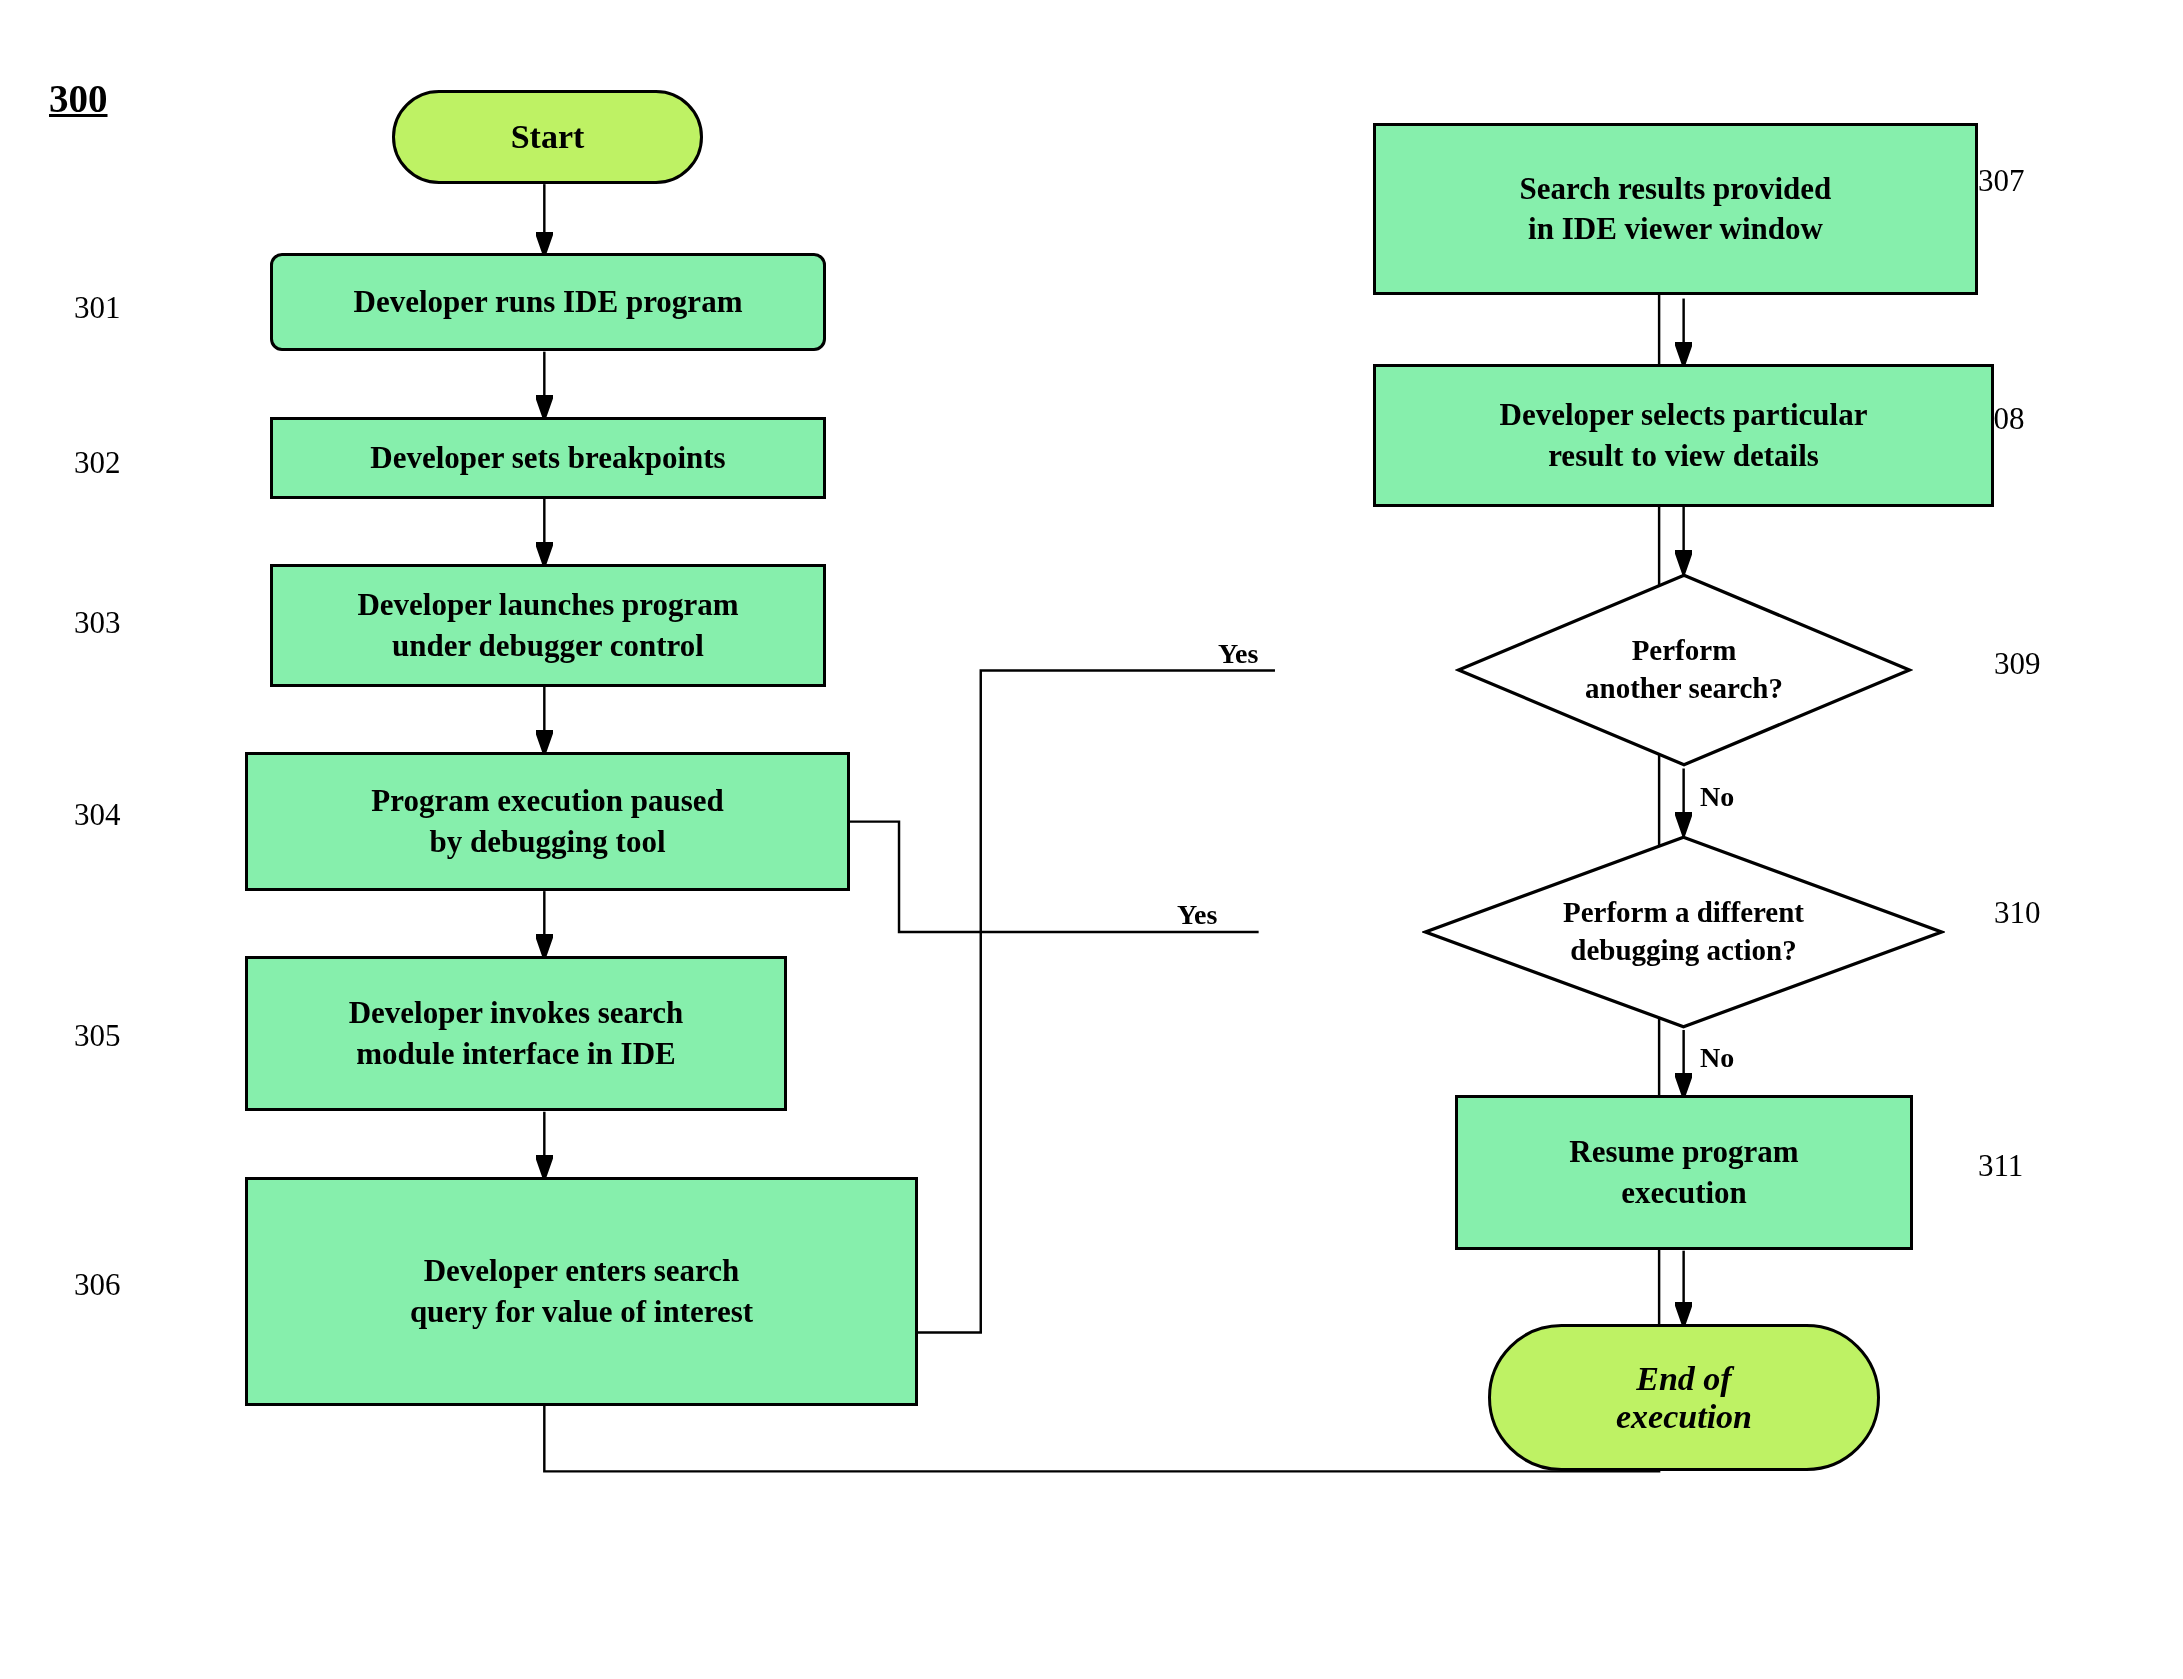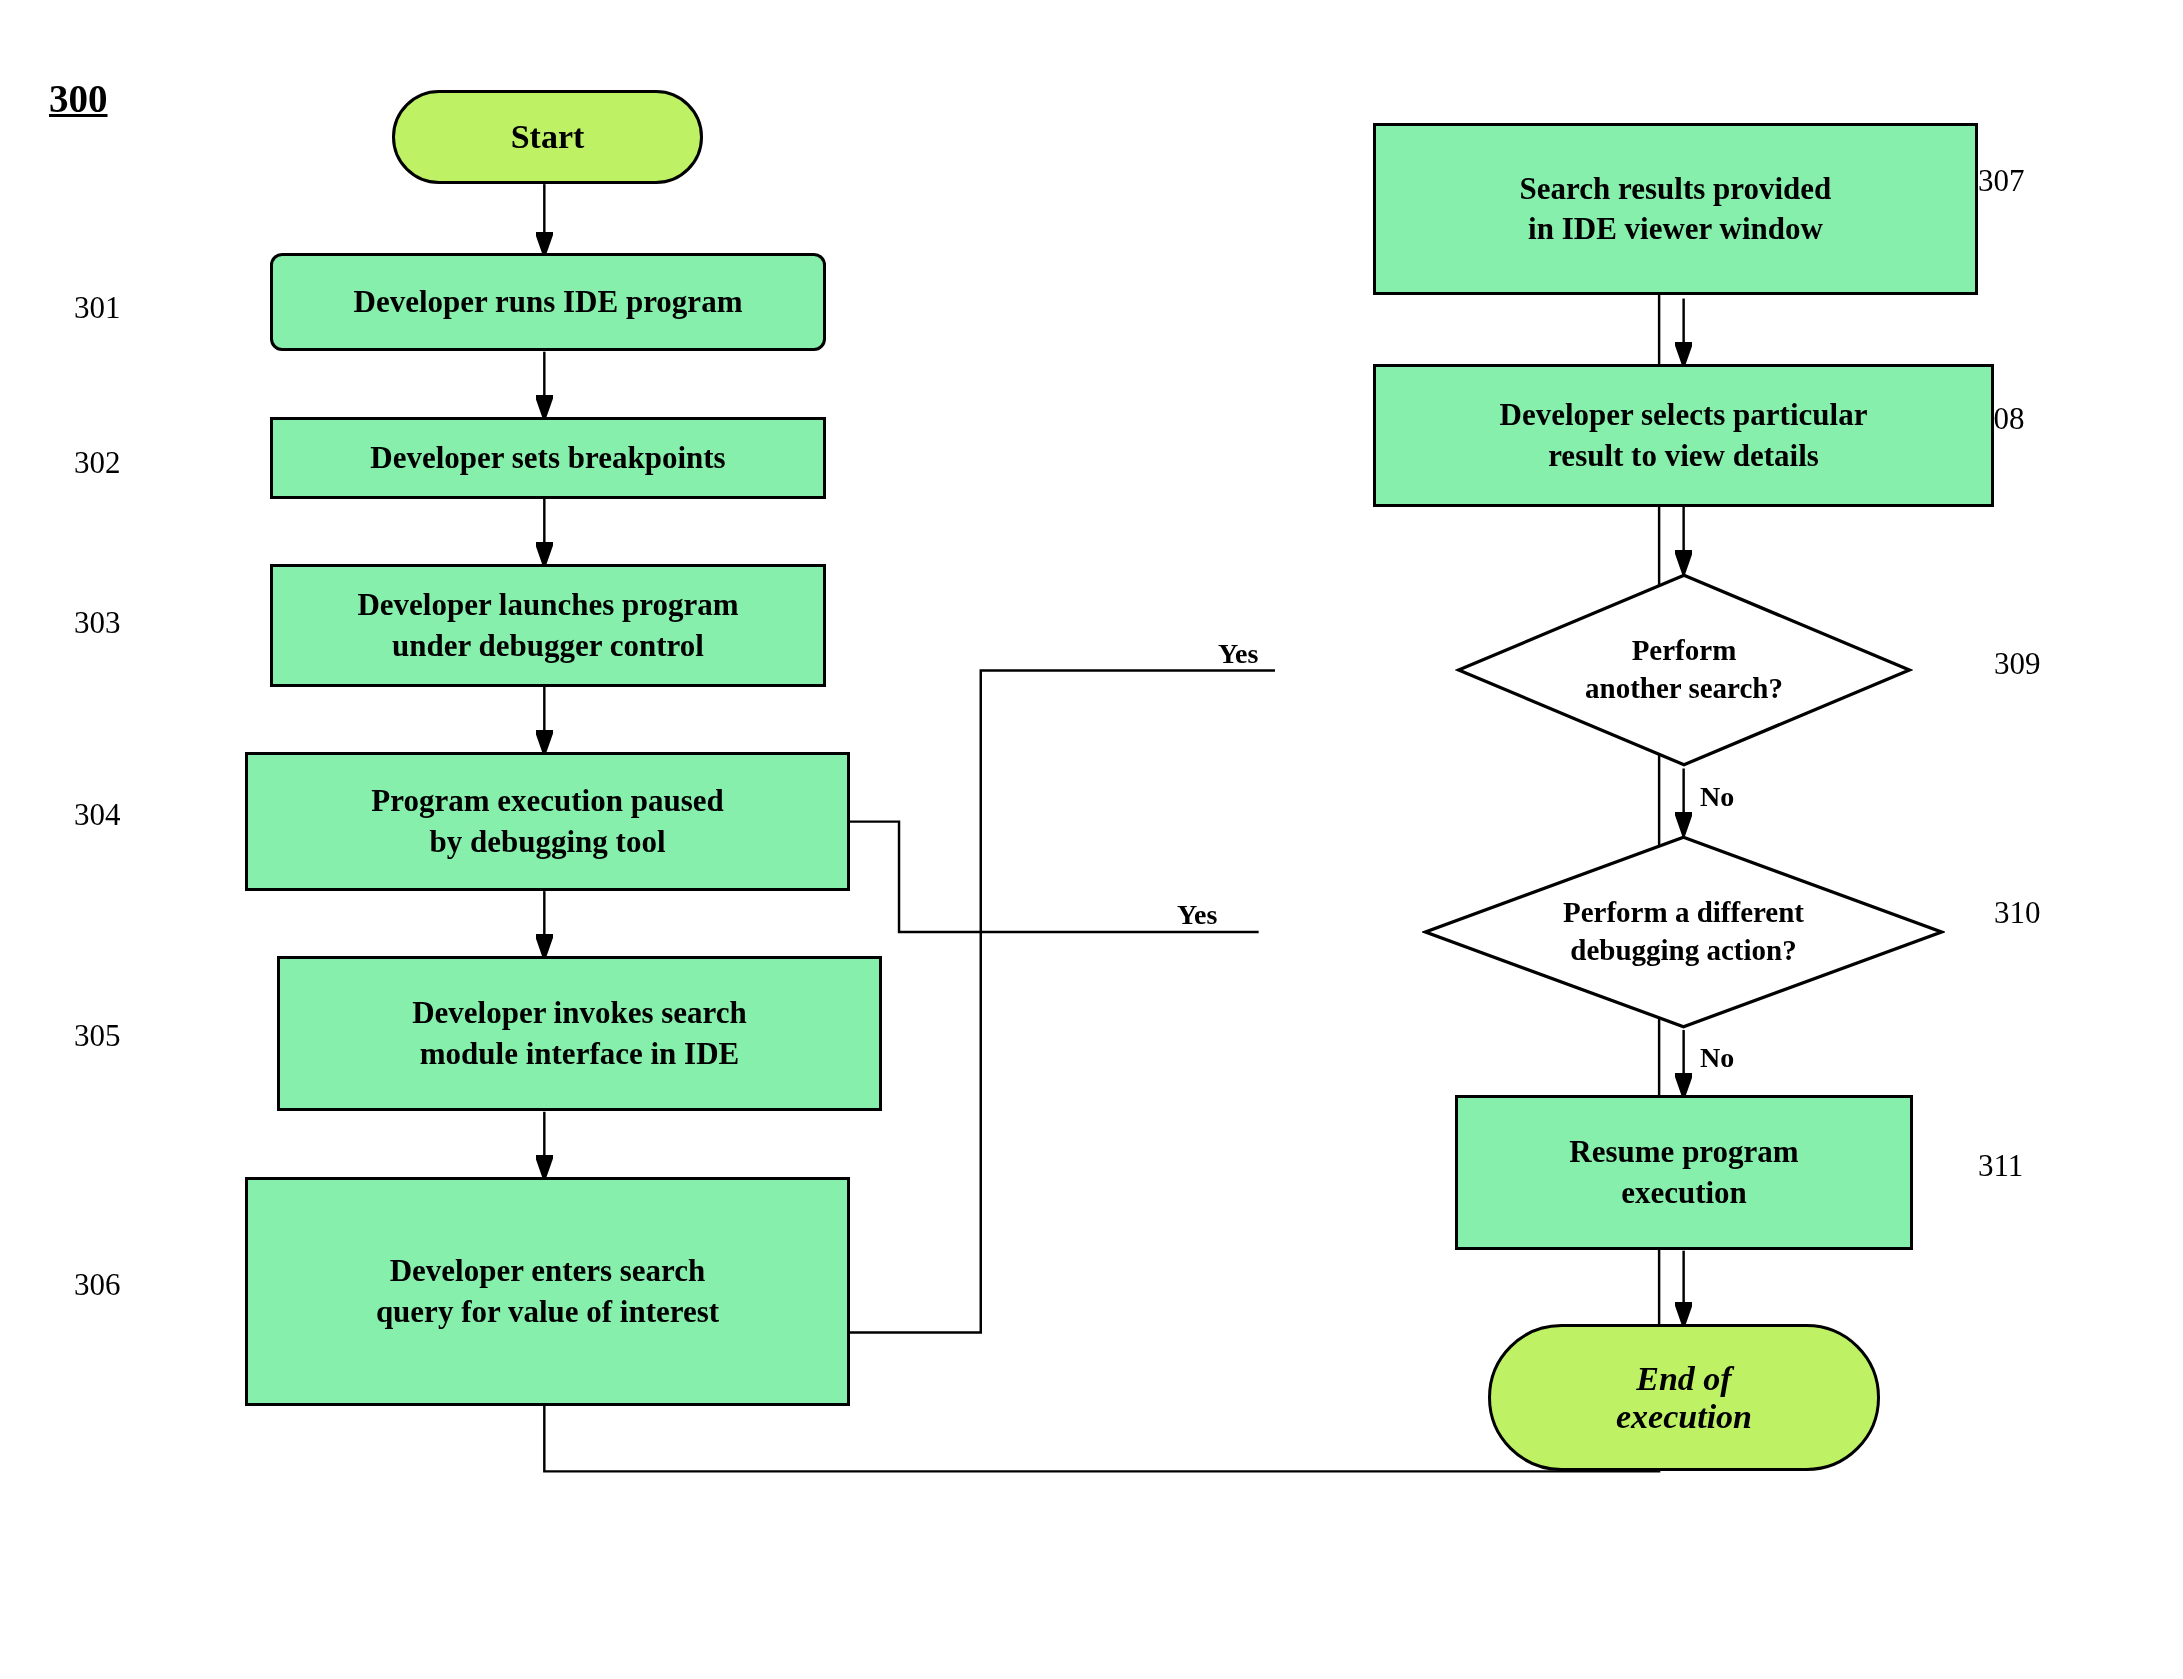--- a/index.html
+++ b/index.html
@@ -150,26 +150,26 @@
   <div class="node rect-node" style="left:270px; top:564px; width:556px; height:123px;">
     <span>Developer launches program<br>under debugger control</span>
   </div>
 
   <div class="side-label" style="left:74px; top:797px;">304</div>
   <div class="node rect-node" style="left:245px; top:752px; width:605px; height:139px;">
     <span>Program execution paused<br>by debugging tool</span>
   </div>
 
   <div class="side-label" style="left:74px; top:1018px;">305</div>
-  <div class="node rect-node" style="left:245px; top:956px; width:605px; height:155px;margin-left:32px;">
+  <div class="node rect-node" style="left:245px; top:956px; width:542px; height:155px;">
     <span>Developer invokes search<br>module interface in IDE</span>
   </div>
 
   <div class="side-label" style="left:74px; top:1267px;">306</div>
-  <div class="node rect-node" style="left:245px; top:1177px; width:605px; height:229px;">
+  <div class="node rect-node" style="left:245px; top:1177px; width:673px; height:229px;">
     <span>Developer enters search<br>query for value of interest</span>
   </div>
 
   <div class="side-label" style="left:1978px; top:163px;">307</div>
   <div class="node rect-node" style="left:1373px; top:123px; width:605px; height:172px;">
     <span>Search results provided<br>in IDE viewer window</span>
   </div>
 
   <div class="side-label" style="left:1978px; top:401px;">308</div>
   <div class="node rect-node" style="left:1373px; top:364px; width:621px; height:143px;">

